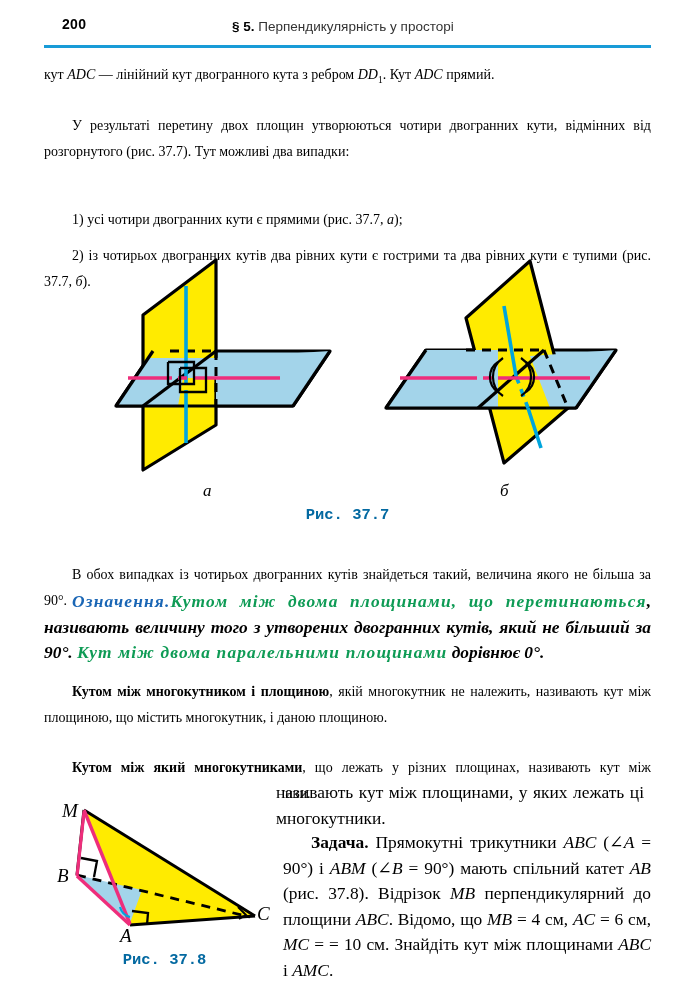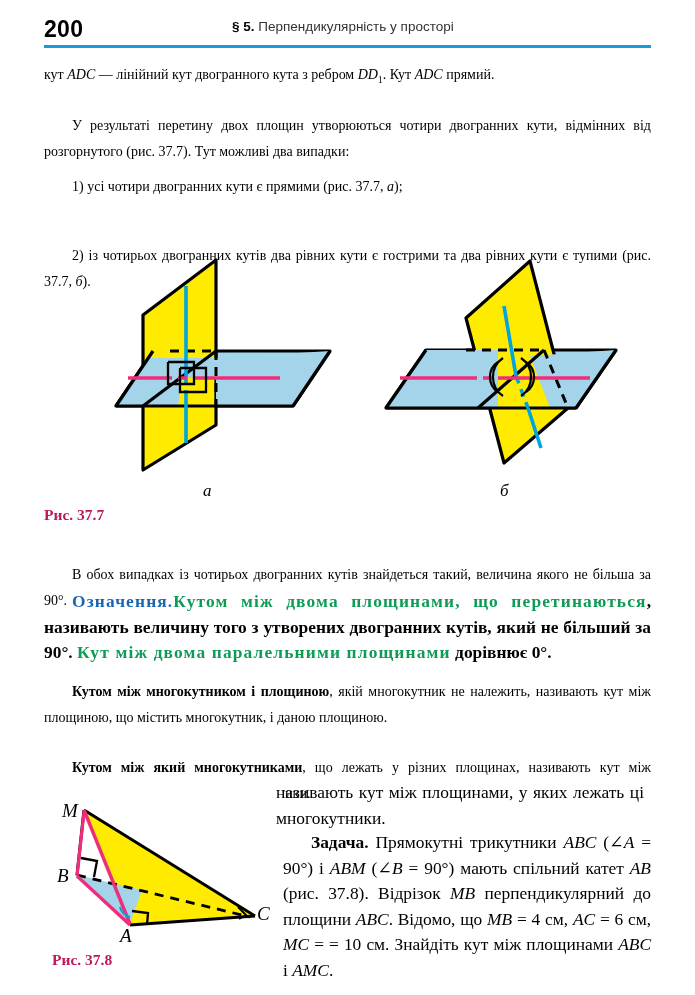--- a/index.html
+++ b/index.html
@@ -19,25 +19,25 @@
   
   .page-header {
     position: absolute;
     left: 44px;
     top: 16px;
     width: 607px;
     height: 30px;
   }
   .page-number {
     position: absolute;
-    left: 0;
+    left: 18px;
     top: 0;
     font-family: "Liberation Sans", sans-serif;
     font-weight: bold;
-    font-size: 23px;
+    font-size: 14px;
     letter-spacing: 0.3px;
     color: #000;
   }
   .header-title {
     position: absolute;
     left: 188px;
     top: 3px;
     font-family: Liberation Sans, sans-serif;
     font-size: 13.5px;
     color: #333333;
@@ -79,35 +79,36 @@
   
   .def-block {
     position: absolute;
     left: 44px;
     width: 607px;
     font-size: 17.4px;
     line-height: 25.5px;
     font-weight: bold;
     text-indent: 28px;
     text-align: justify;
+    font-style: italic;
   }
   .c-blue  { color: #1a66b5; letter-spacing: 1.15px; }
   .c-green { color: #0e9b55; letter-spacing: 1.15px; }
   .c-black { color: #000000; letter-spacing: 0; }
 
   .bold { font-weight: bold; }
 
   
   .fig-caption {
     position: absolute;
-    font-family: Liberation Serif, serif;
+    font-family: Liberation Mono, monospace;
     font-weight: bold;
     font-size: 15.5px;
-    color: #be185d;
-    text-align: left;
+    color: #0369a1;
+    text-align: center;
   }
   .fig-sublabel {
     position: absolute;
     font-family: "Liberation Serif", serif;
     font-style: italic;
     font-size: 17px;
     color: #000;
   }
 
   
@@ -133,21 +134,21 @@
   </div>
 </div>
 <div class="header-rule"></div>
 
 <div class="col" style="top:62px;">
   <span>кут </span><span class="m">ADC</span><span> — лінійний кут двогранного кута з ребром </span><span class="m"><span>DD</span><sub>1</sub></span><span>. Кут </span><span class="m">ADC</span><span> прямий.</span>
 </div>
 
 <div class="col p-indent" style="top:113px;">У результаті перетину двох площин утворюються чотири двогранних кути, відмінних від розгорнутого (рис. 37.7). Тут можливі два випадки:</div>
 
-<div class="col p-indent" style="top:174px;">
+<div class="col p-indent" style="top:207px;">
   <span>1) усі чотири двогранних кути є прямими (рис. 37.7, </span><span class="m">а</span><span>);</span>
 </div>
 
 <div class="col p-indent" style="top:215px;margin-top:28px;">
   <span>2) із чотирьох двогранних кутів два рівних кути є гострими та два рівних кути є тупими (рис. 37.7, </span><span class="m">б</span><span>).</span>
 </div>
 
 <div class="figure-wrap" style="left:108px; top:258px;">
   <svg width="230" height="215" viewBox="0 0 230 215">
 

